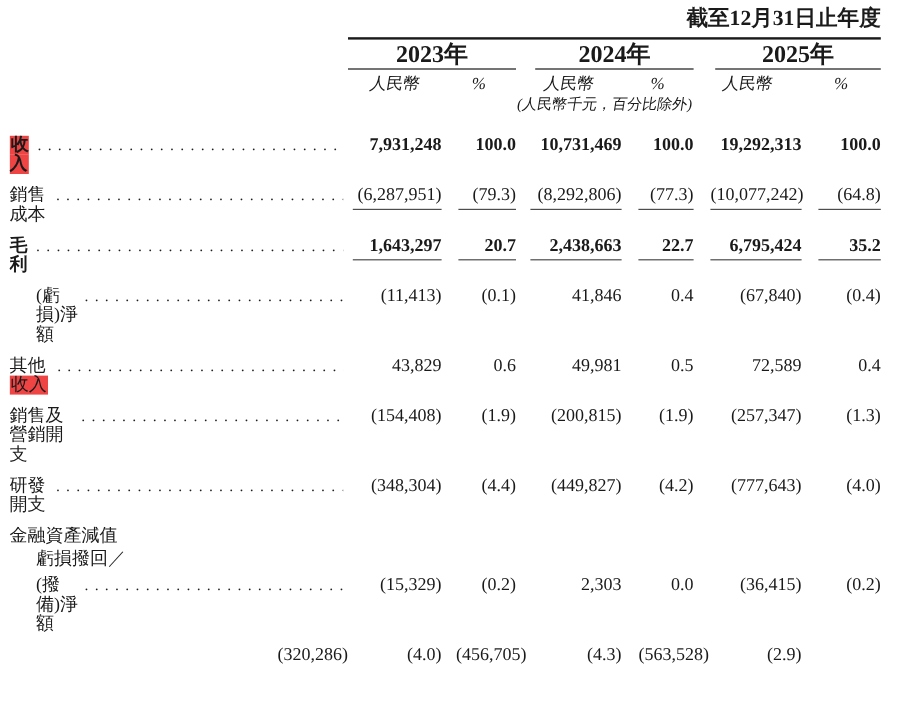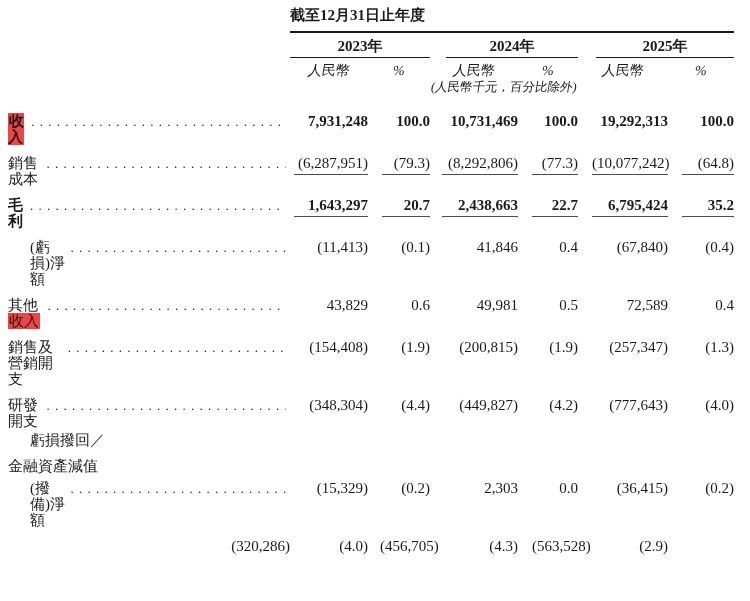--- a/index.html
+++ b/index.html
@@ -3,25 +3,25 @@
 <meta charset="utf-8">
 <style>
   * { margin:0; padding:0; box-sizing:border-box; }
   html,body { width:750px; height:601px; background:#ffffff; overflow:hidden; }
   body { font-family:"Liberation Serif","DejaVu Serif",serif; color:#1a1a1a; }
   .page { width:750px; height:601px; padding:6px 16px 0 8px; }
 
   .grid { display:grid; grid-template-columns:282px 78px 62px 88px 60px 90px 66px; align-items:baseline; }
 
   
-  .title-cell { grid-column:2 / 8; text-align:left; font-weight:bold; font-size:15px;
+  .title-cell { grid-column:2 / 8; text-align:right; font-weight:bold; font-size:18px;
                 padding-bottom:7px; border-bottom:2px solid #1a1a1a; line-height:18px; }
   .ycell { padding-top:4px; }
   .y1 { grid-column:2 / 4; } .y2 { grid-column:4 / 6; } .y3 { grid-column:6 / 8; }
-  .yline { display:block; text-align:center; font-weight:bold; font-size:15px; line-height:18px;
+  .yline { display:block; text-align:center; font-weight:bold; font-size:20px; line-height:18px;
            padding-bottom:2px; border-bottom:1.5px solid #1a1a1a; }
   .y2 .yline { margin-left:16px; }
   .y3 .yline { margin-left:18px; }
   .colhead { text-align:center; font-size:14px; padding-top:4px; line-height:17px; }
   .it { display:inline-block; transform:skewX(-9deg); }
   .note-cell { grid-column:4 / 6; text-align:center; font-size:12.5px; line-height:15px; padding-top:1px; }
 
   
   .row { margin-top:10px; }
   .row.first  { margin-top:18px; }
@@ -240,20 +240,43 @@
         <div class="cell c3">
           <span class="v">(4.2)</span>
         </div>
         <div class="cell c4">
           <span class="v">(777,643)</span>
         </div>
         <div class="cell c5">
           <span class="v">(4.0)</span>
         </div>
       </div>
+      <div class="grid row normal">
+        <div class="lbl">
+          <span class="lbl-text"><span>金融資產減值</span></span>
+        </div>
+        <div class="cell c0">
+          <span class="v"></span>
+        </div>
+        <div class="cell c1">
+          <span class="v"></span>
+        </div>
+        <div class="cell c2">
+          <span class="v"></span>
+        </div>
+        <div class="cell c3">
+          <span class="v"></span>
+        </div>
+        <div class="cell c4">
+          <span class="v"></span>
+        </div>
+        <div class="cell c5">
+          <span class="v"></span>
+        </div>
+      </div>
       <div class="grid row tight">
         <div class="lbl indent">
           <span class="lbl-text"><span>虧損撥回／</span></span>
         </div>
         <div class="cell c0">
           <span class="v"></span>
         </div>
         <div class="cell c1">
           <span class="v"></span>
         </div>
@@ -263,43 +286,20 @@
         <div class="cell c3">
           <span class="v"></span>
         </div>
         <div class="cell c4">
           <span class="v"></span>
         </div>
         <div class="cell c5">
           <span class="v"></span>
         </div>
       </div>
-      <div class="grid row normal">
-        <div class="lbl">
-          <span class="lbl-text"><span>金融資產減值</span></span>
-        </div>
-        <div class="cell c0">
-          <span class="v"></span>
-        </div>
-        <div class="cell c1">
-          <span class="v"></span>
-        </div>
-        <div class="cell c2">
-          <span class="v"></span>
-        </div>
-        <div class="cell c3">
-          <span class="v"></span>
-        </div>
-        <div class="cell c4">
-          <span class="v"></span>
-        </div>
-        <div class="cell c5">
-          <span class="v"></span>
-        </div>
-      </div>
       <div class="grid row semi">
         <div class="lbl indent">
           <span class="lbl-text"><span>(撥備)淨額</span></span>
           <span class="leader"></span>
         </div>
         <div class="cell c0">
           <span class="v">(15,329)</span>
         </div>
         <div class="cell c1">
           <span class="v">(0.2)</span>

